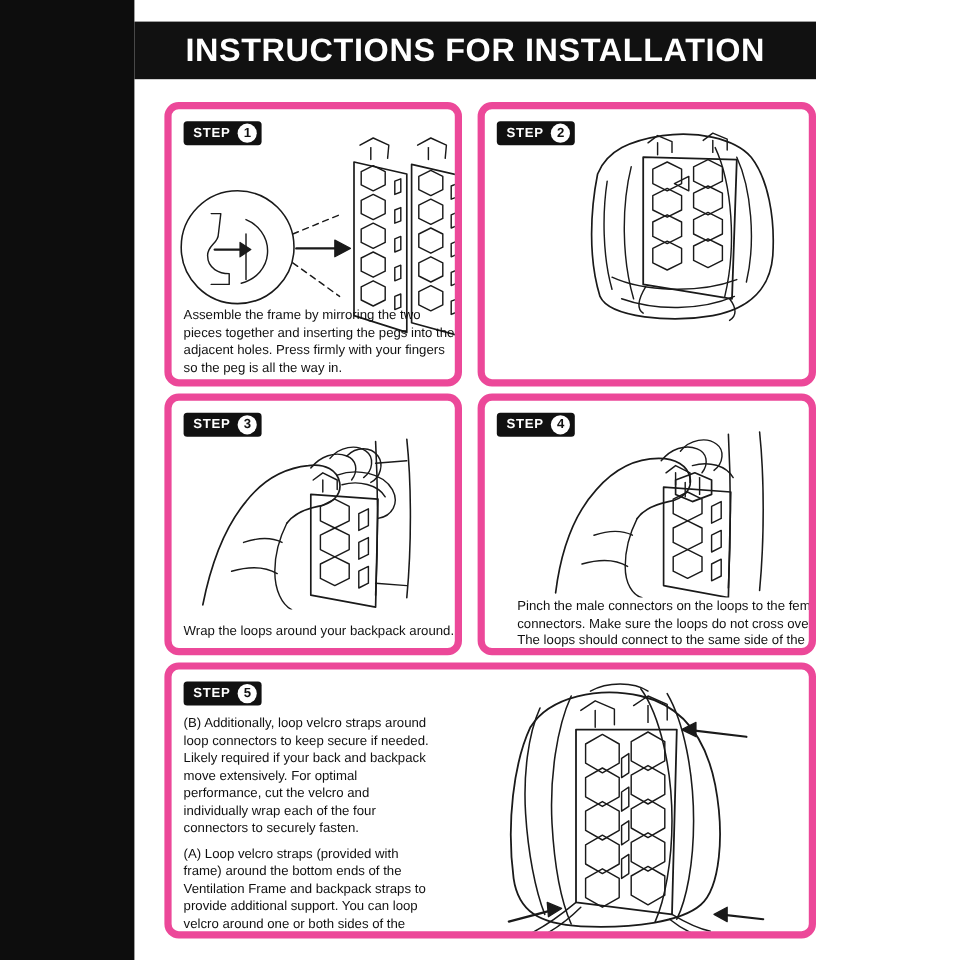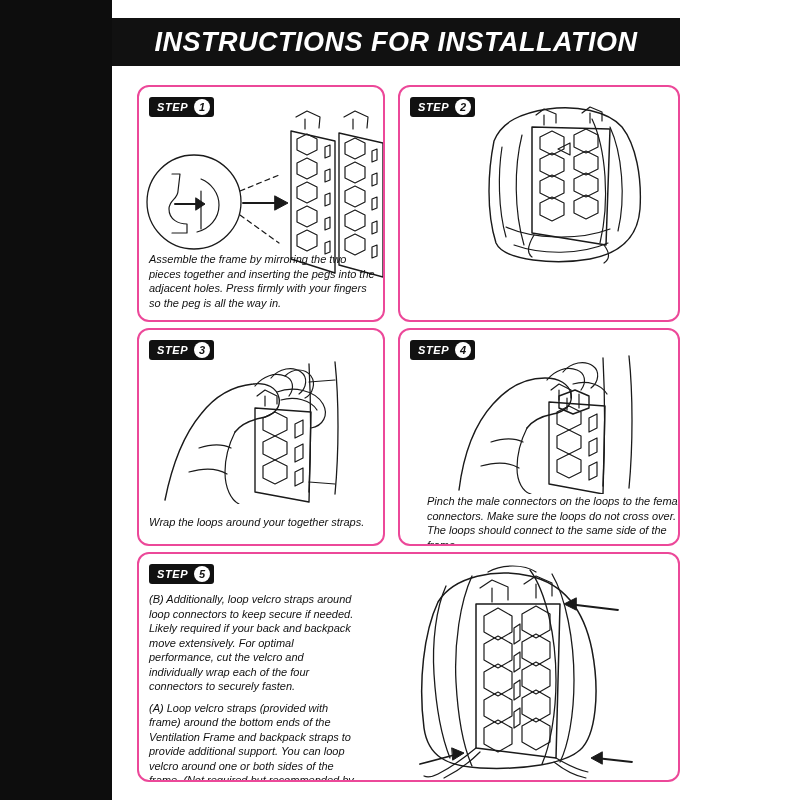--- a/index.html
+++ b/index.html
@@ -13,21 +13,20 @@
     font-family: "Liberation Sans", sans-serif;
     color: #111;
     overflow: hidden;
   }
   .page {
     position: relative;
     width: 800px;
     height: 800px;
     background: #ffffff;
     box-sizing: border-box;
-    font-style: italic;
   }
   .left-bar {
     position: absolute;
     left: 0; top: 0;
     width: 112px; height: 800px;
     background: #0d0d0d;
   }
   .right-bar {
     position: absolute;
     right: 0; top: 0;
@@ -46,21 +45,21 @@
   .title-band .title-text {
     color: #ffffff;
     font-size: 27px;
     font-weight: bold;
     letter-spacing: 0.5px;
     white-space: nowrap;
   }
 
   .panel {
     position: absolute;
-    border: 2px solid #ec4899;
+    border: 6px solid #ec4899;
     border-radius: 12px;
     background: #ffffff;
     box-sizing: border-box;
     overflow: hidden;
   }
   .step-badge {
     position: absolute;
     left: 10px; top: 10px;
     display: flex;
     align-items: center;
@@ -262,21 +261,21 @@
           <path d="M136 96 L144 92 L144 106 L136 110 Z"></path>
           <path d="M136 120 L144 116 L144 130 L136 134 Z"></path>
 
           <path d="M118 40 C134 34 156 38 164 52 C170 63 164 74 152 76"></path>
           <path d="M122 48 C136 44 152 48 158 58"></path>
         </g>
       </svg>
     </div>
 
     <div class="caption" style="left:10px; top:185px; width:228px;">
-      <p>Wrap the loops around your together straps.</p>
+      <p>Wrap the loops around your backpack around.</p>
     </div>
   </div>
 
   <div class="panel" style="left:398px; top:328px; width:282px; height:218px;">
     <div class="step-badge">
       <span class="step-word">STEP</span>
       <span class="step-num">4</span>
     </div>
 
     <div class="art" style="left:55px; top:22px;">

